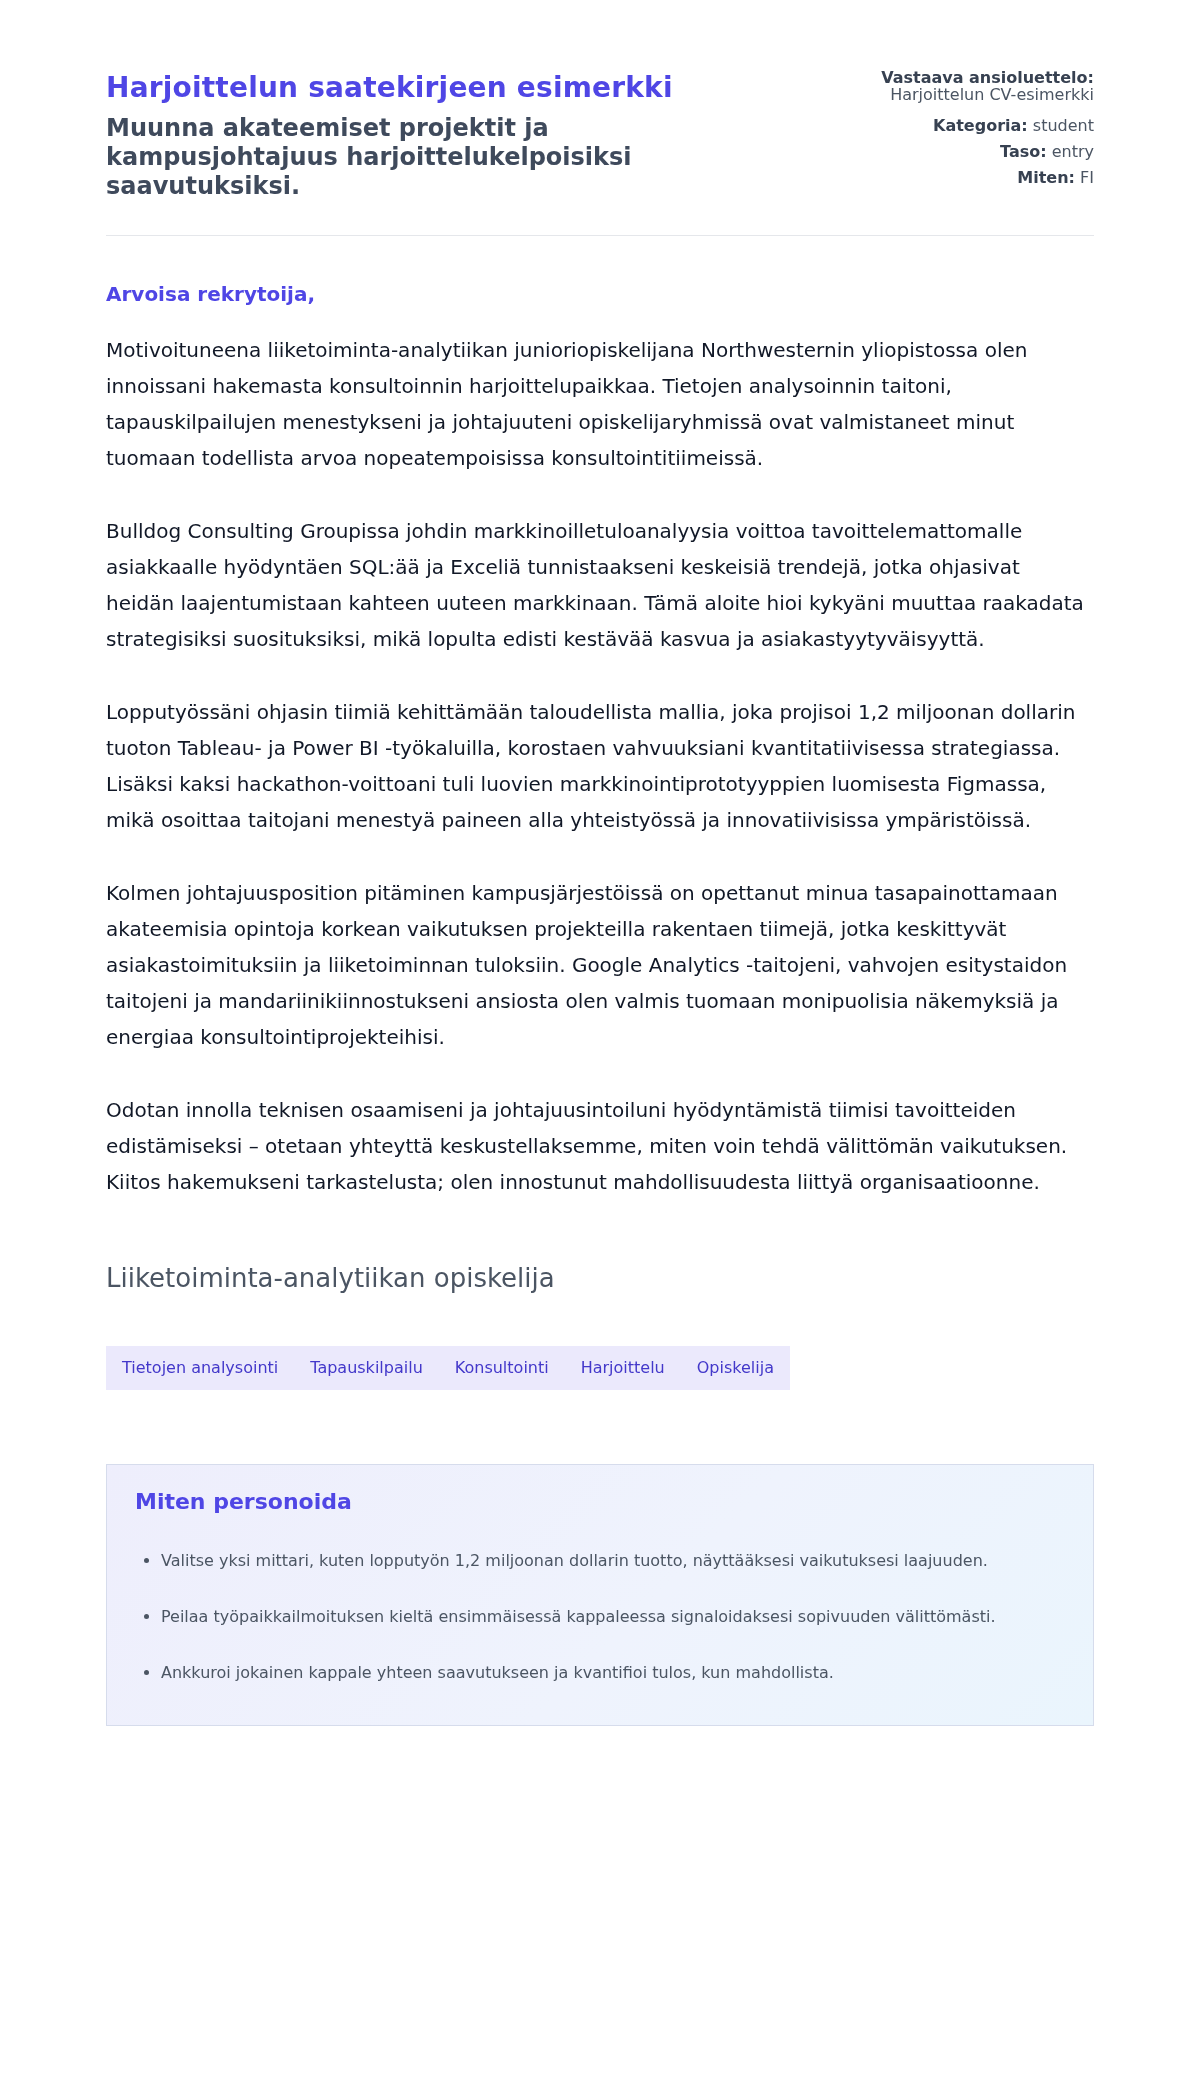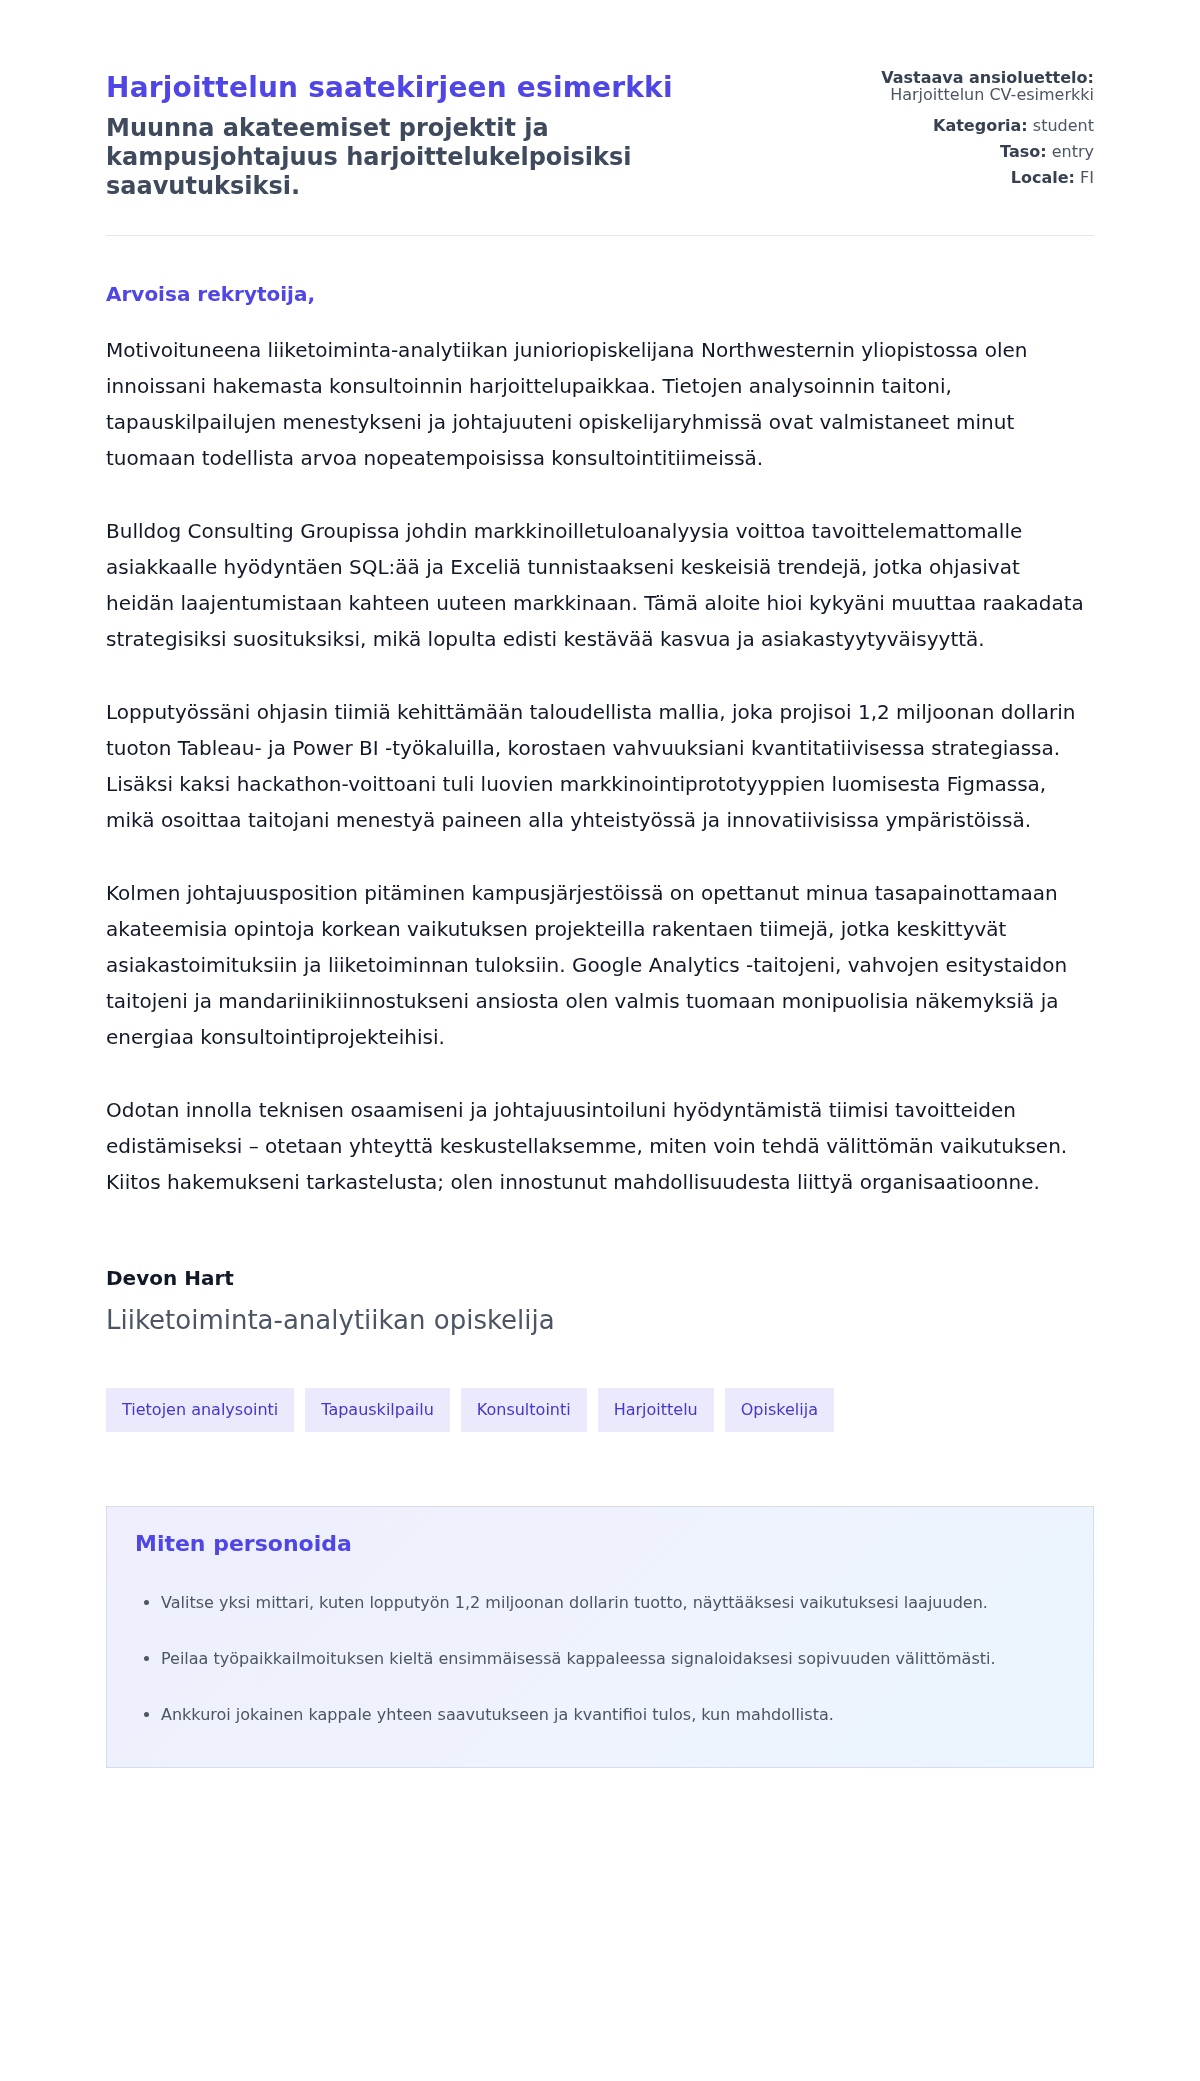--- a/index.html
+++ b/index.html
@@ -83,21 +83,20 @@
   .sig-role {
     margin-top: 18px;
     font-size: 26px;
     line-height: 24px;
     color: #4b5563;
   }
 
   .tags {
     margin-top: 56px;
     display: flex;
-    gap: 11px;
     text-align: center;
   }
   .tag {
     background: #ebe9fc;
     color: #4338ca;
     font-size: 16px;
     line-height: 20px;
     padding: 12px 16px 12px 16px;
   }
 
@@ -142,41 +141,40 @@
       </div>
       <div class="row">
         <span class="label">Kategoria:</span>
         <span class="value">student</span>
       </div>
       <div class="row">
         <span class="label">Taso:</span>
         <span class="value">entry</span>
       </div>
       <div class="row">
-        <span class="label">Locale:</span>
+        <span class="label">Miten:</span>
         <span class="value">FI</span>
       </div>
     </div>
   </header>
 
   <hr class="divider">
 
   <section>
     <div class="greeting">Arvoisa rekrytoija,</div>
 
     <div class="body-text">
       <p class="para">Motivoituneena liiketoiminta-analytiikan junioriopiskelijana Northwesternin yliopistossa olen innoissani hakemasta konsultoinnin harjoittelupaikkaa. Tietojen analysoinnin taitoni, tapauskilpailujen menestykseni ja johtajuuteni opiskelijaryhmissä ovat valmistaneet minut tuomaan todellista arvoa nopeatempoisissa konsultointitiimeissä.</p>
       <p class="para">Bulldog Consulting Groupissa johdin markkinoilletuloanalyysia voittoa tavoittelemattomalle asiakkaalle hyödyntäen SQL:ää ja Exceliä tunnistaakseni keskeisiä trendejä, jotka ohjasivat heidän laajentumistaan kahteen uuteen markkinaan. Tämä aloite hioi kykyäni muuttaa raakadata strategisiksi suosituksiksi, mikä lopulta edisti kestävää kasvua ja asiakastyytyväisyyttä.</p>
       <p class="para">Lopputyössäni ohjasin tiimiä kehittämään taloudellista mallia, joka projisoi 1,2 miljoonan dollarin tuoton Tableau- ja Power BI -työkaluilla, korostaen vahvuuksiani kvantitatiivisessa strategiassa. Lisäksi kaksi hackathon-voittoani tuli luovien markkinointiprototyyppien luomisesta Figmassa, mikä osoittaa taitojani menestyä paineen alla yhteistyössä ja innovatiivisissa ympäristöissä.</p>
       <p class="para">Kolmen johtajuusposition pitäminen kampusjärjestöissä on opettanut minua tasapainottamaan akateemisia opintoja korkean vaikutuksen projekteilla rakentaen tiimejä, jotka keskittyvät asiakastoimituksiin ja liiketoiminnan tuloksiin. Google Analytics -taitojeni, vahvojen esitystaidon taitojeni ja mandariinikiinnostukseni ansiosta olen valmis tuomaan monipuolisia näkemyksiä ja energiaa konsultointiprojekteihisi.</p>
       <p class="para">Odotan innolla teknisen osaamiseni ja johtajuusintoiluni hyödyntämistä tiimisi tavoitteiden edistämiseksi – otetaan yhteyttä keskustellaksemme, miten voin tehdä välittömän vaikutuksen. Kiitos hakemukseni tarkastelusta; olen innostunut mahdollisuudesta liittyä organisaatioonne.</p>
     </div>
 
     <div class="signature">
-      <div class="sig-name">Devon Hart</div>
       <div class="sig-role">Liiketoiminta-analytiikan opiskelija</div>
     </div>
   </section>
 
   <div class="tags">
     <span class="tag">Tietojen analysointi</span>
     <span class="tag">Tapauskilpailu</span>
     <span class="tag">Konsultointi</span>
     <span class="tag">Harjoittelu</span>
     <span class="tag">Opiskelija</span>

